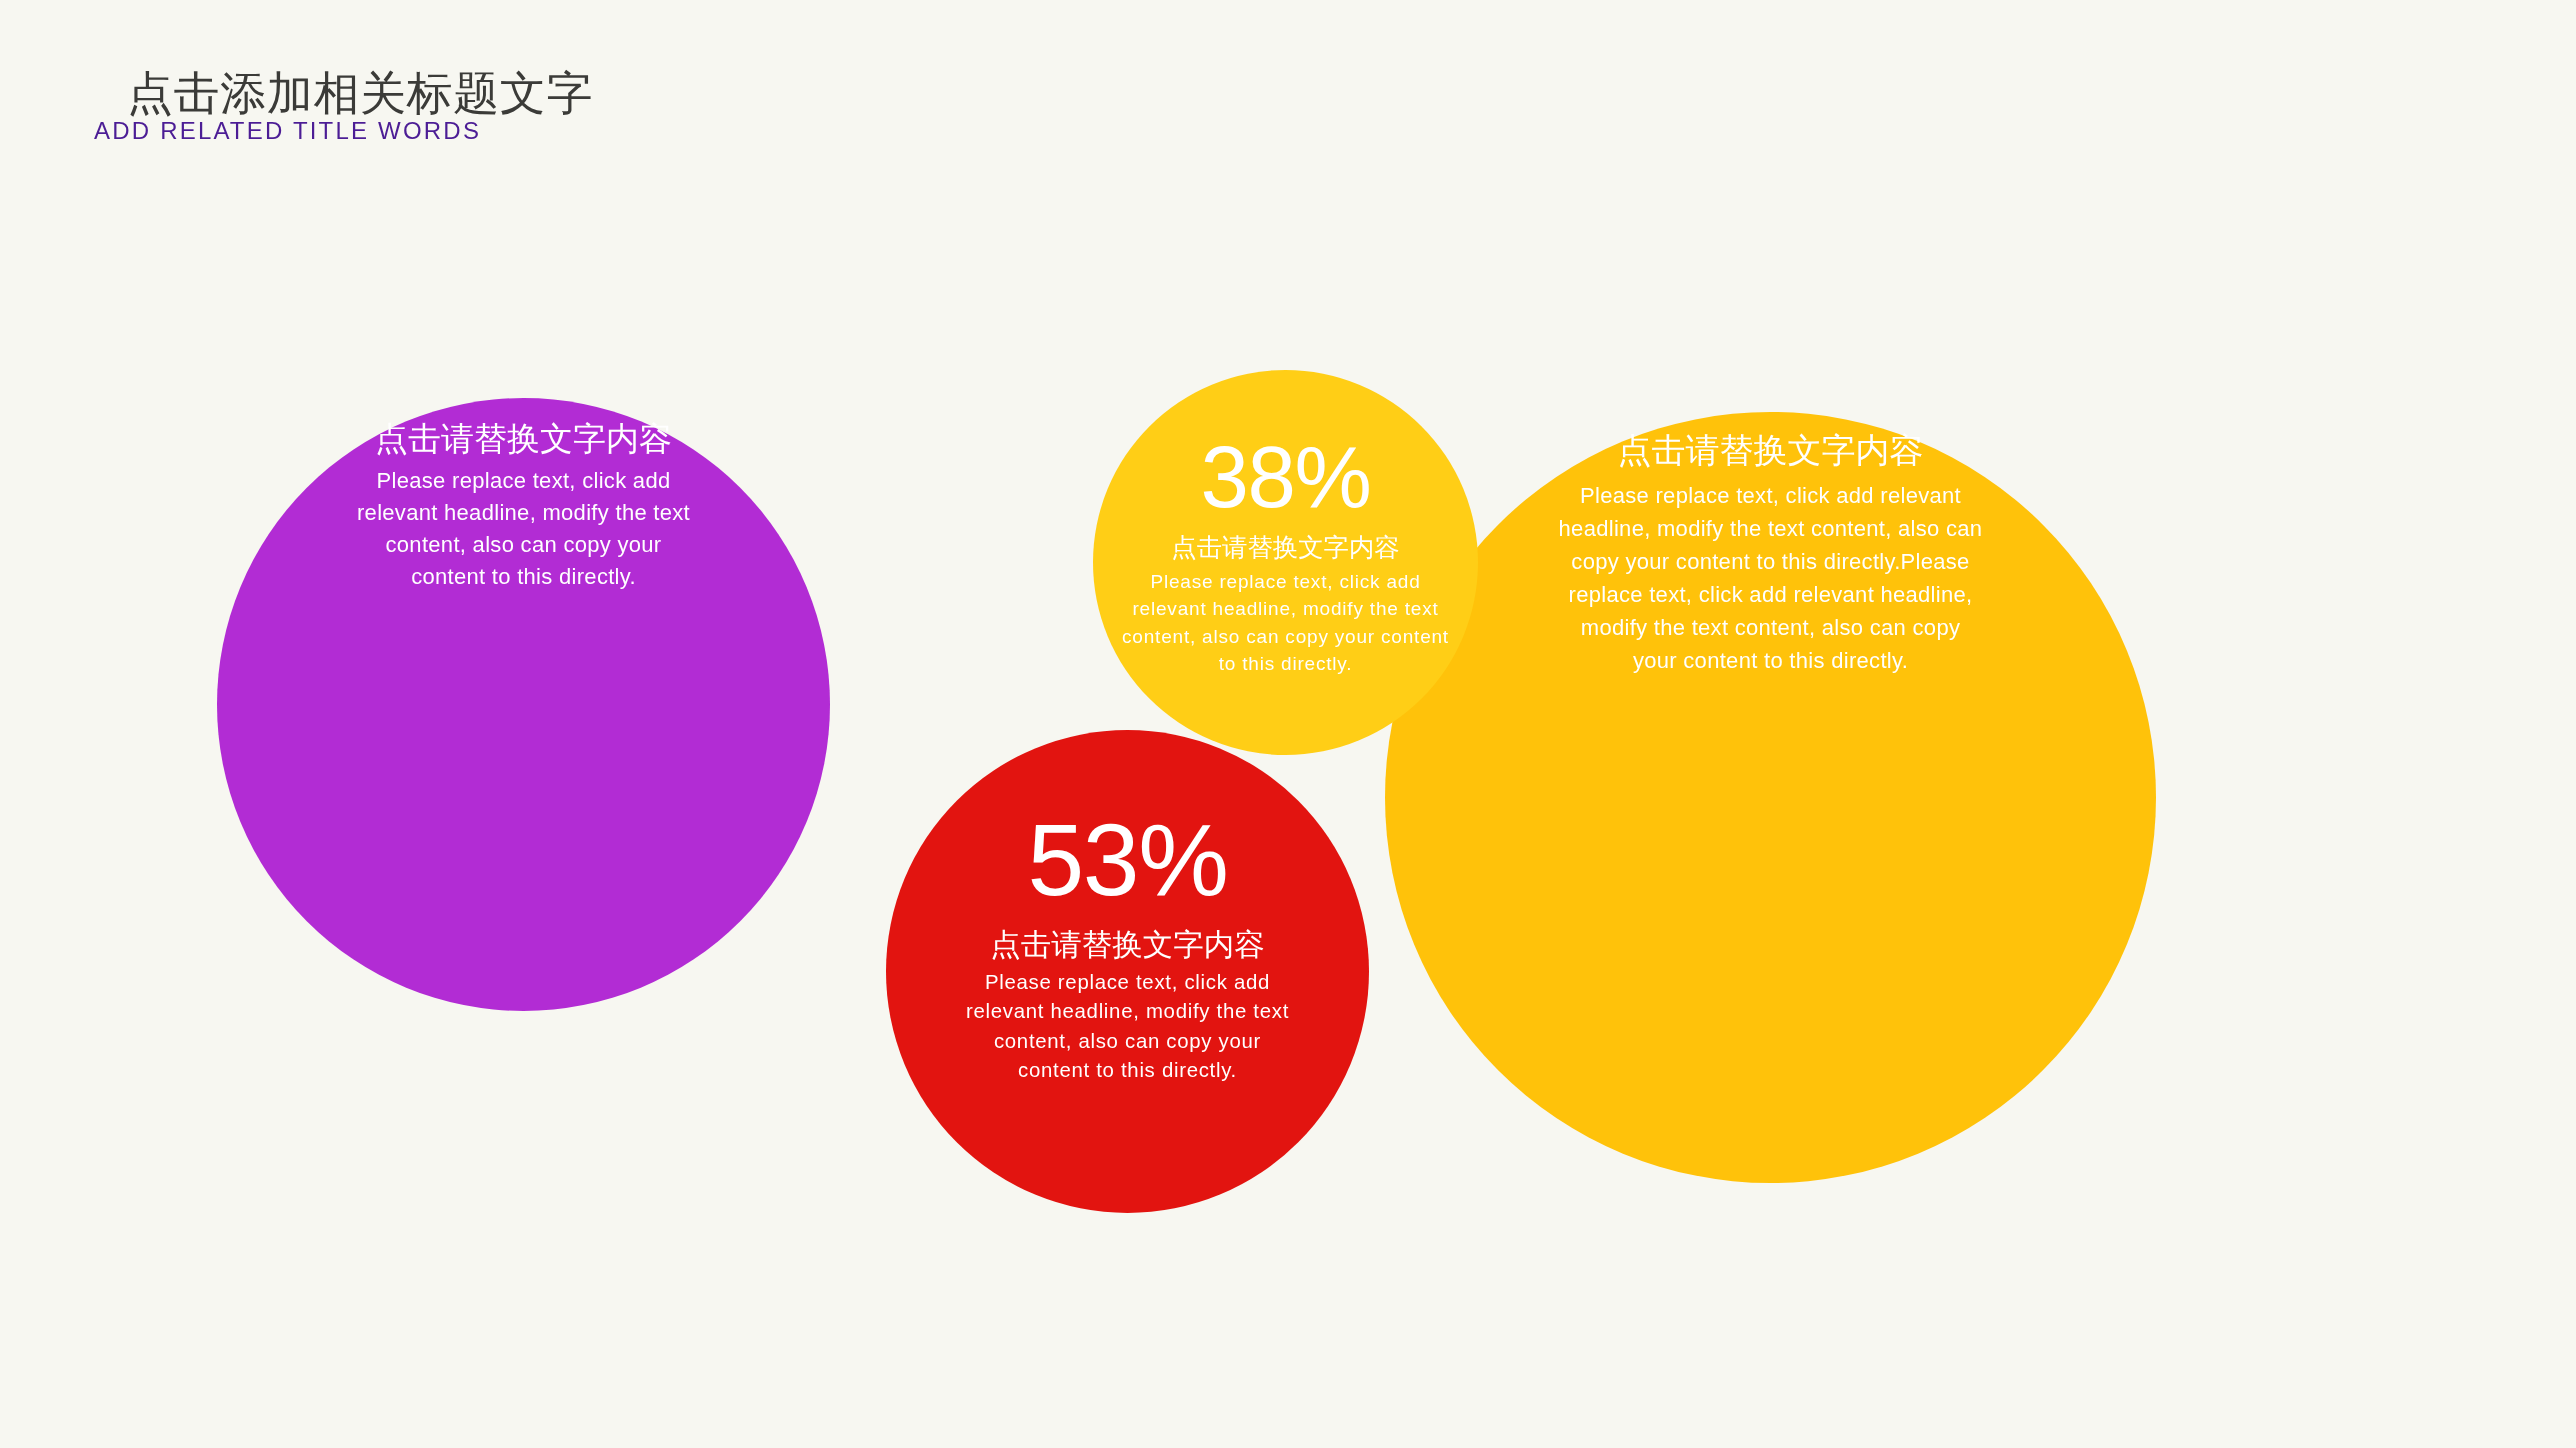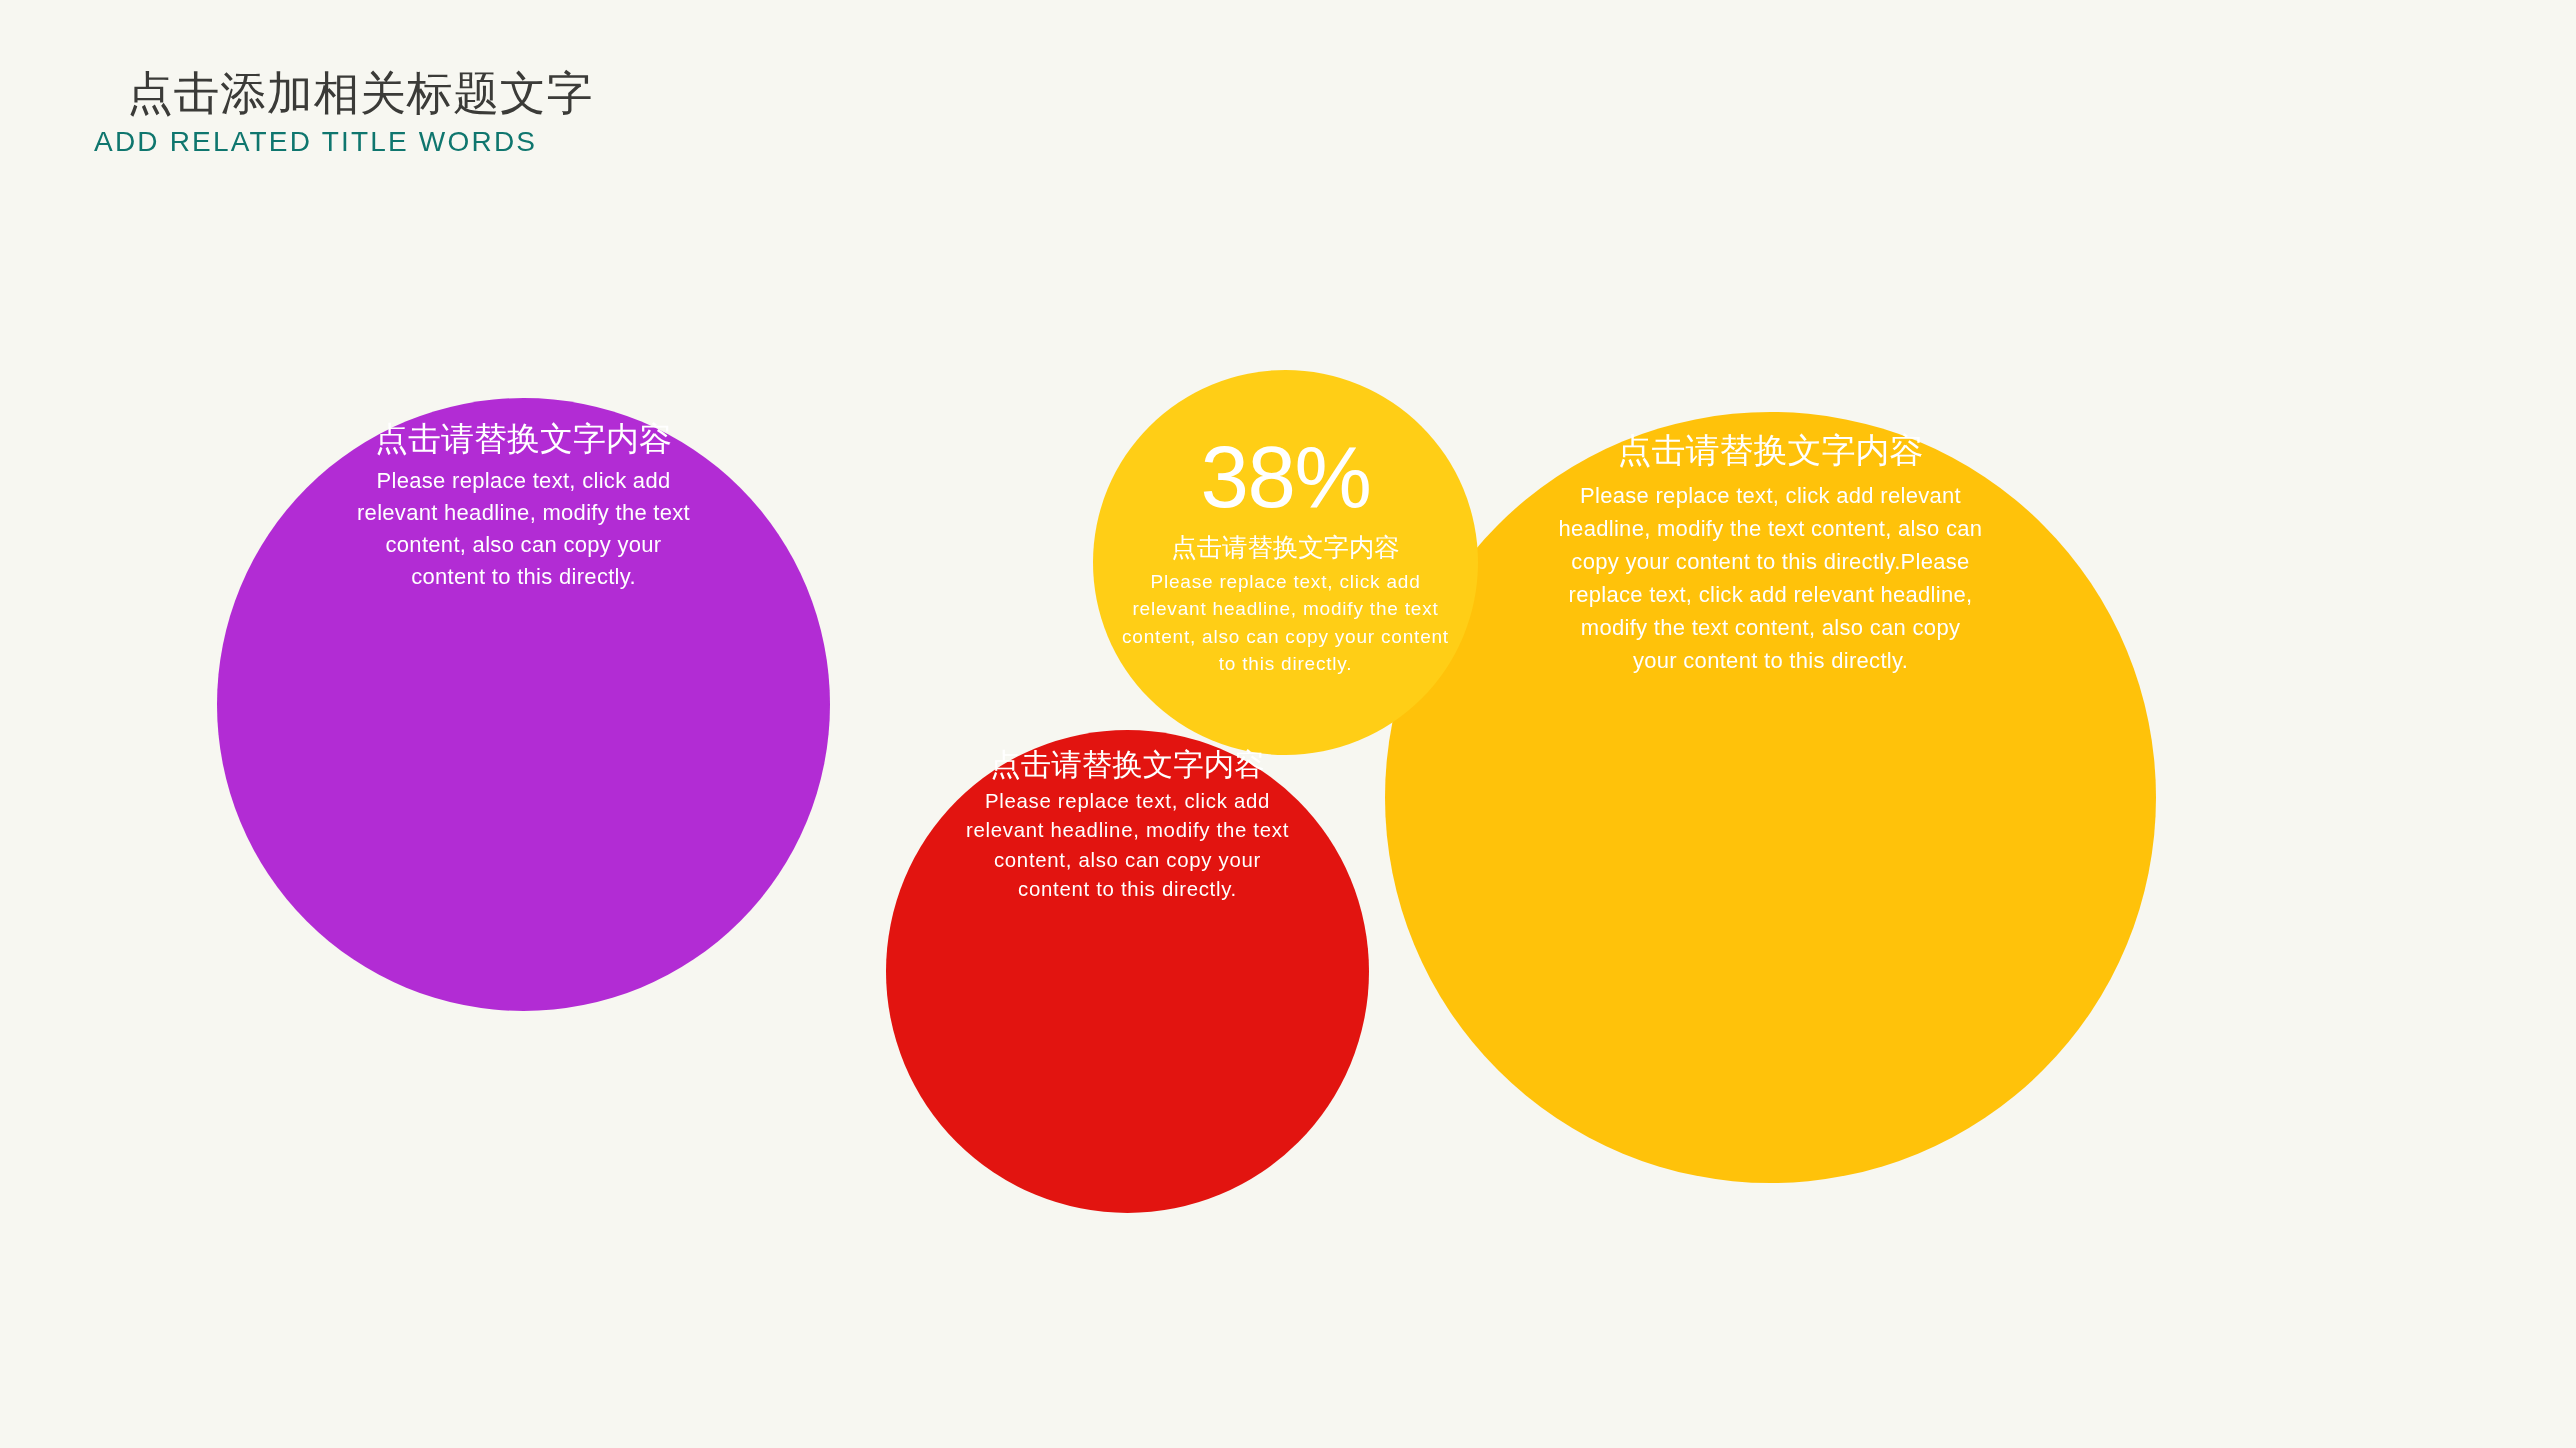--- a/index.html
+++ b/index.html
@@ -35,24 +35,24 @@
   .header .title-cn {
     font-size: 46px;
     line-height: 1.06;
     color: #3B3B38;
     font-weight: 400;
     letter-spacing: 0.6px;
     white-space: nowrap;
     margin-left: 33px;
   }
   .header .title-en {
-    margin-top: 9px;
-    font-size: 28px;
+    margin-top: 0;
+    font-size: 24px;
     line-height: 1.05;
-    color: #0f766e;
+    color: #4c1d95;
     font-weight: 400;
     letter-spacing: 2.2px;
     white-space: nowrap;
   }
 
   
   .bubble {
     position: absolute;
     border-radius: 50%;
     display: flex;
@@ -154,18 +154,19 @@
     <div class="en">Please replace text, click add relevant headline, modify the text content, also can copy your content to this directly.Please replace text, click add relevant headline, modify the text content, also can copy your content to this directly.</div>
   </div>
 
   <div class="bubble" id="bubble-yellow">
     <div class="pct">38%</div>
     <div class="cn">点击请替换文字内容</div>
     <div class="en">Please replace text, click add relevant headline, modify the text content, also can copy your content to this directly.</div>
   </div>
 
   <div class="bubble" id="bubble-red">
+    <div class="pct">53%</div>
     <div class="cn">点击请替换文字内容</div>
     <div class="en">Please replace text, click add relevant headline, modify the text content, also can copy your content to this directly.</div>
   </div>
 
 </div>
 
 
 </body></html>

